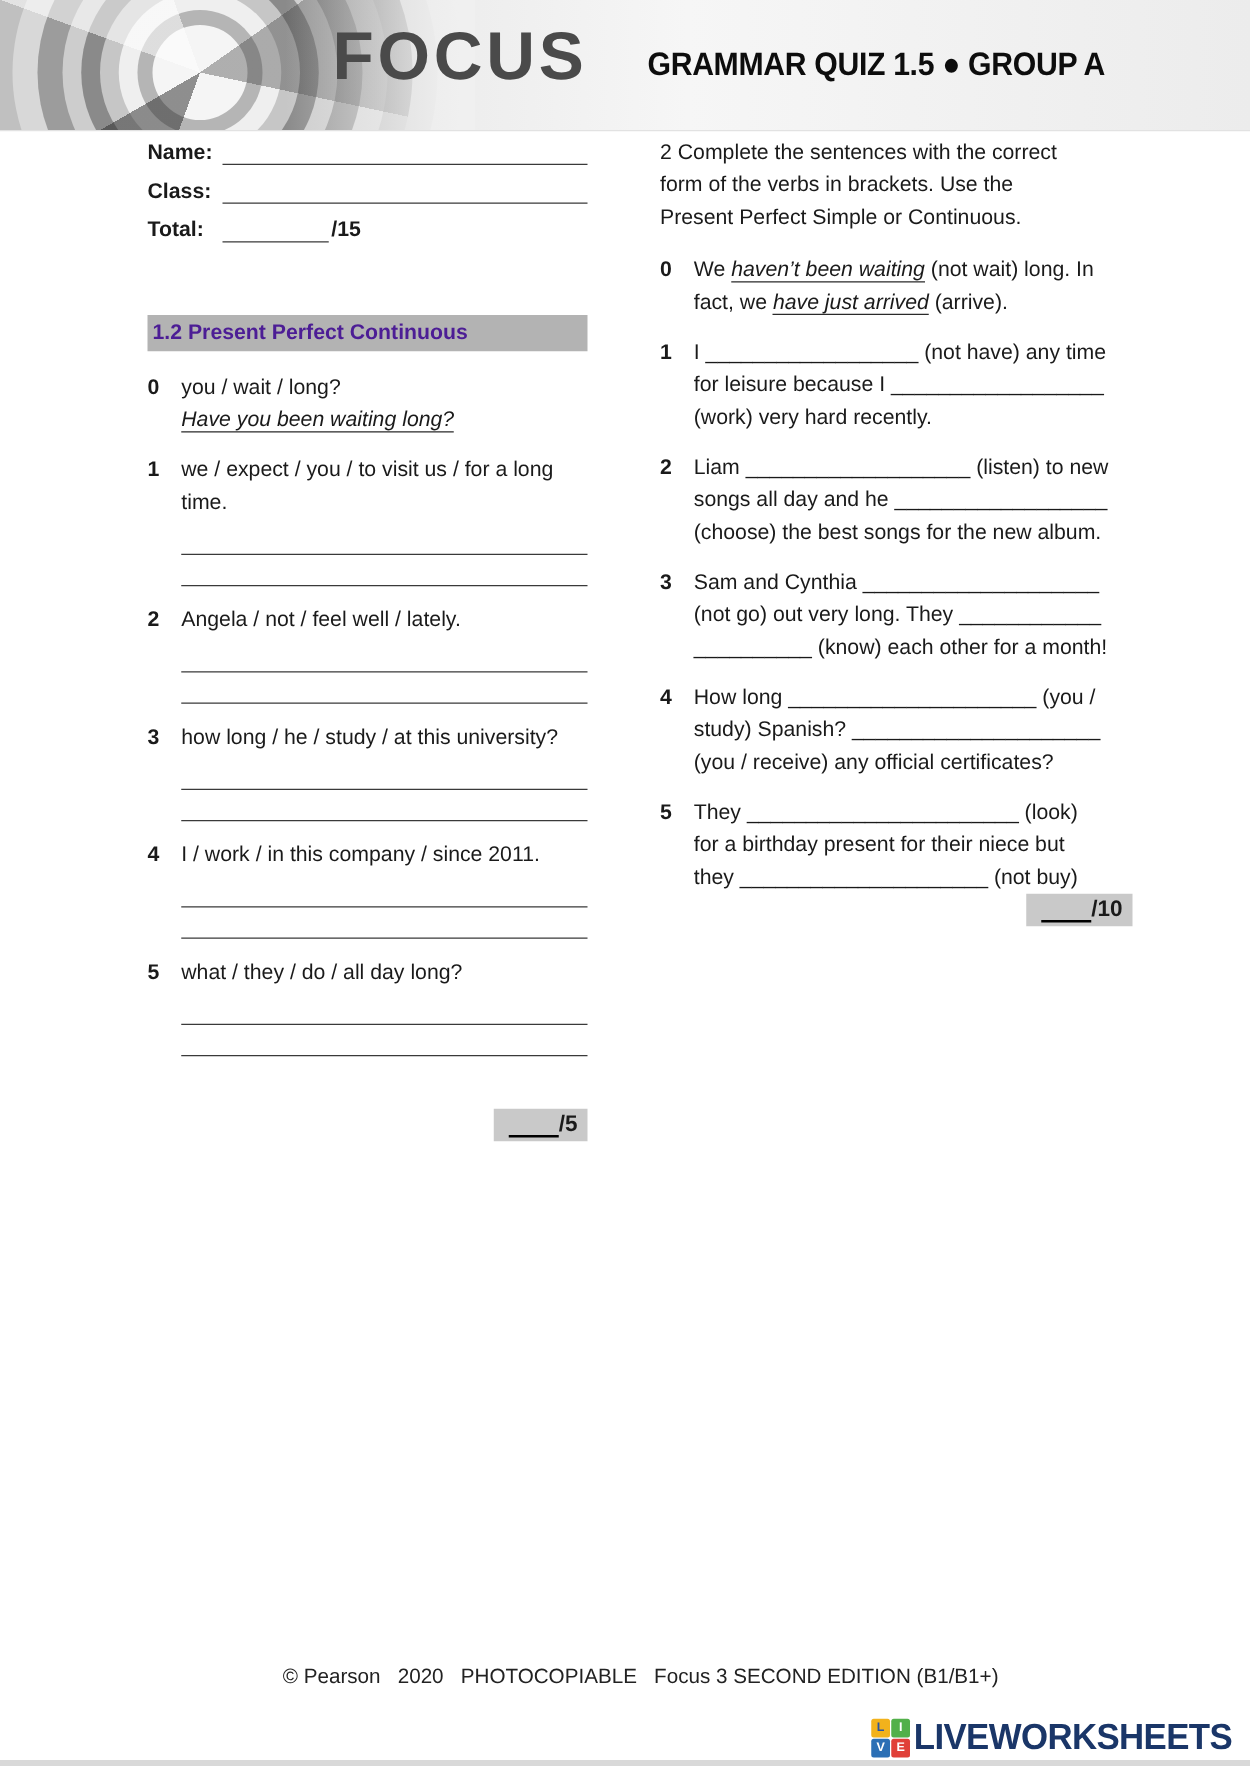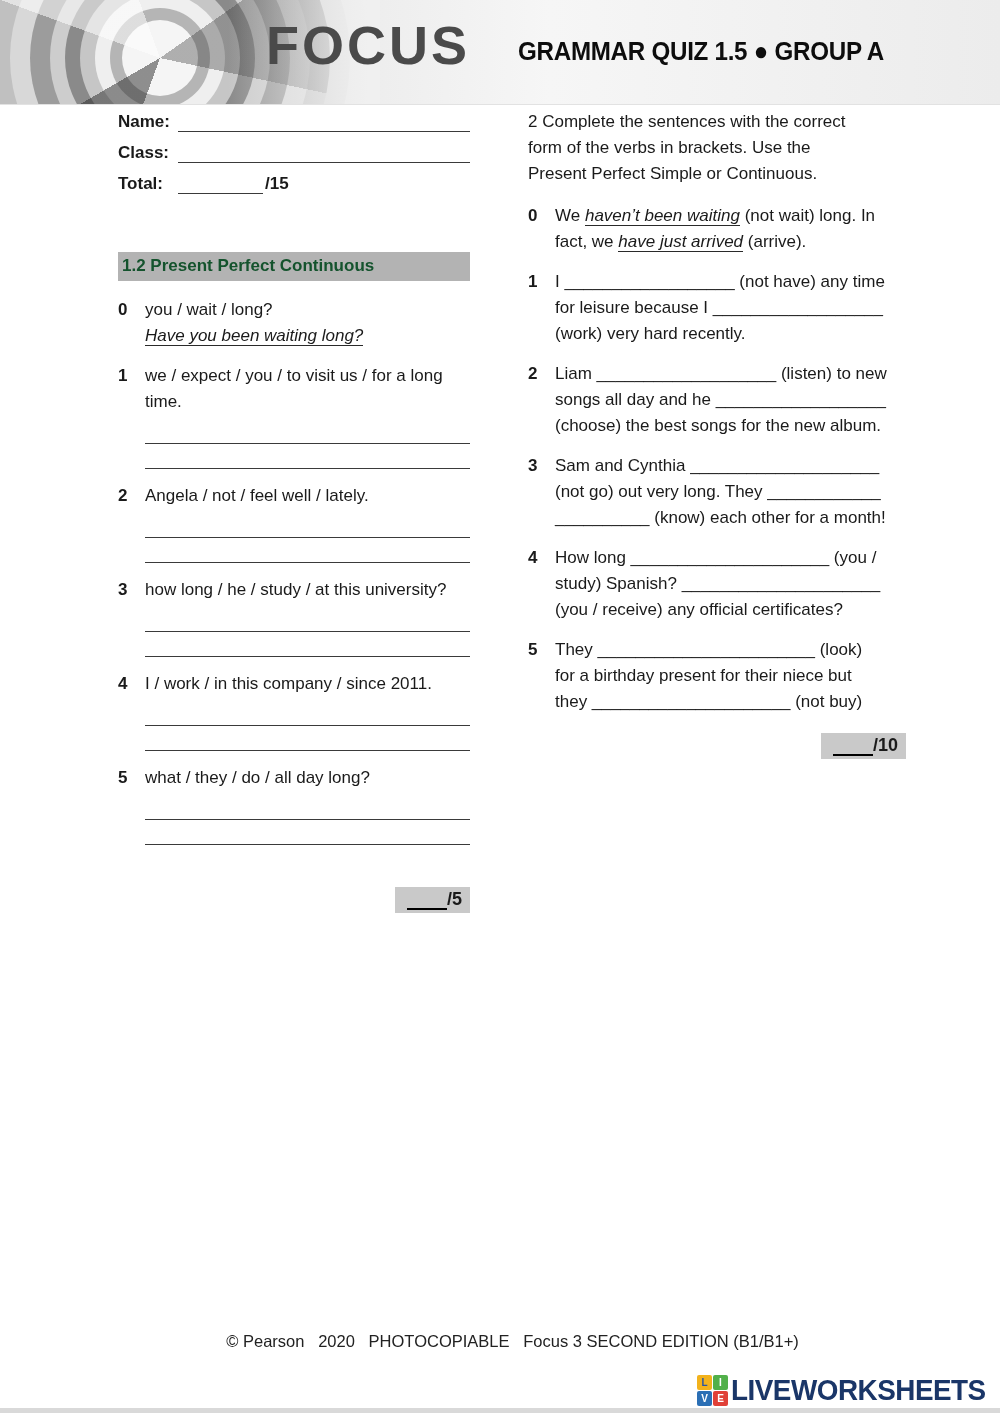--- a/index.html
+++ b/index.html
@@ -51,21 +51,21 @@
 
   
   .info-row { display:flex; align-items:flex-end; height:31px; }
   .info-label { font-weight:700; width:60px; flex:none; }
   .write-line { flex:1; border-bottom:1.6px solid #3a3a3a; height:22px; margin-bottom:3px; margin-left:0; }
   .total-line { flex:none; width:85px; }
   .total-score { font-weight:700; margin-left:2px; }
 
   
   .section-bar {
-    margin-top:55px; background:#b3b3b3; color:#14532d; font-weight:700;
+    margin-top:55px; background:#b3b3b3; color:#4c1d95; font-weight:700;
     padding:1px 6px 2px 4px; width:100%;
   }
   .instructions { margin-top:5px; font-weight:400; }
   .instructions .line { white-space:nowrap; }
 
   
   .items { margin-top:16px; }
   .item { display:flex; margin-top:14px; }
   .item:first-child { margin-top:0; }
   .num { font-weight:700; width:27px; flex:none; }
@@ -76,21 +76,21 @@
   .blank { height:25px; border-bottom:1.6px solid #3a3a3a; }
 
   
   .score-row { display:flex; justify-content:flex-end; }
   .score-box {
     background:#c9c9c9; padding:1px 8px 3px 12px; display:inline-flex; align-items:flex-end;
   }
   .score-line { display:inline-block; width:40px; border-bottom:2.2px solid #000; height:18px; }
   .score-label { font-weight:700; font-size:18px; line-height:22px; }
   .score-row-ex1 { margin-top:42px; }
-  .score-row-ex2 { margin-top:18px; }
+  .score-row-ex2 { }
 
   
   .footer {
     position:absolute; left:0; top:1332px; width:1000px; text-align:center;
     font-size:16.5px; color:#222;padding-left:25px;
   }
 
   
   .lw { position:absolute; left:697px; top:1374px; display:flex; align-items:center; }
   .lw-grid { display:grid; grid-template-columns:15px 15px; grid-template-rows:15px 15px; gap:1px; margin-right:3px; }

